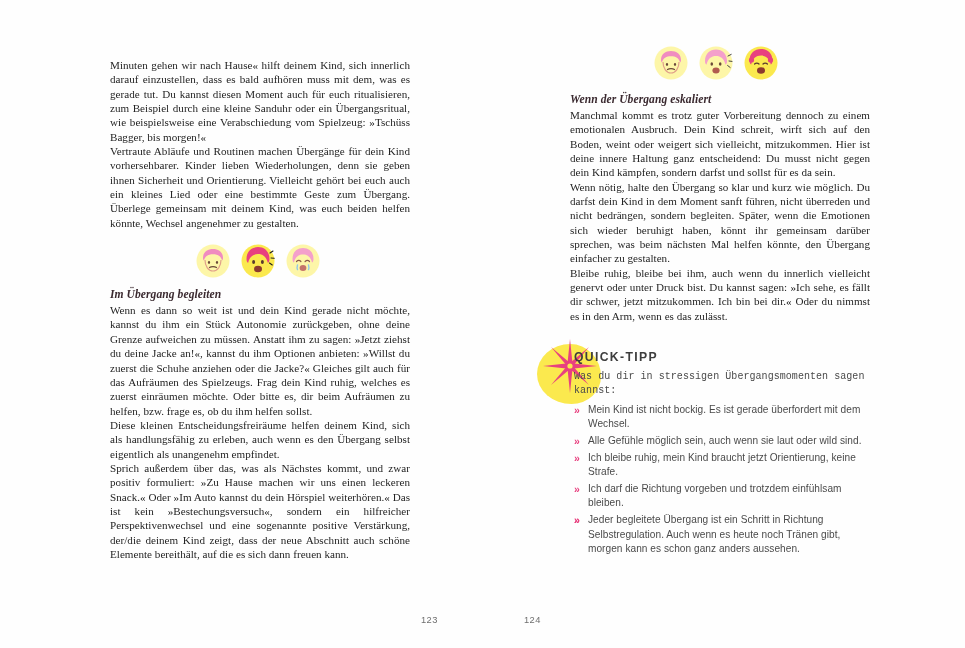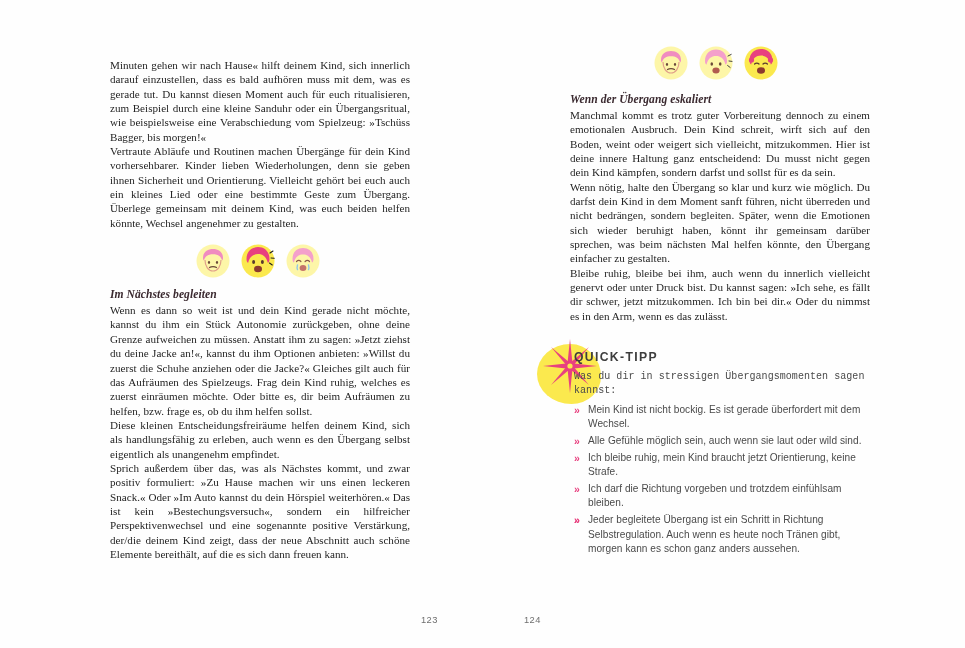--- a/index.html
+++ b/index.html
@@ -192,21 +192,21 @@
           <svg viewBox="0 0 34 34" aria-hidden="true">
             <circle cx="17" cy="17" r="16.5" fill="#fdf6a8"></circle>
             <path d="M6.5 15C6.5 8 11 4 17 4s10.5 4 10.5 11c0 2-.7 3.3-1.5 3.5C24.8 13 21.3 10.5 17 10.5S9.2 13 8 18.5c-.8-.2-1.5-1.5-1.5-3.5z" fill="#f4a0cb"></path>
             <path d="M10.5 17.5c1.3-1.2 3.2-1.2 4.4 0M19.1 17.5c1.3-1.2 3.2-1.2 4.4 0" fill="none" stroke="#8a5a4a" stroke-width="1.2" stroke-linecap="round"></path>
             <ellipse cx="17" cy="24" rx="3.4" ry="2.9" fill="#c4746a"></ellipse>
             <path d="M11.5 21c-.6 2.2-.6 3.6 0 4.6M22.5 21c.6 2.2.6 3.6 0 4.6" stroke="#8ec8e8" stroke-width="1.4" stroke-linecap="round" fill="none"></path>
           </svg>
         </span>
       </div>
 
-      <h3 class="section-head">Im Nächstes begleiten</h3>
+      <h3 class="section-head">Im Übergang begleiten</h3>
       <p class="body">Wenn es dann so weit ist und dein Kind gerade nicht möchte, kannst du ihm ein Stück Autonomie zurückgeben, ohne deine Grenze aufweichen zu müssen. Anstatt ihm zu sagen: »Jetzt ziehst du deine Jacke an!«, kannst du ihm Optionen anbieten: »Willst du zuerst die Schuhe anziehen oder die Jacke?« Gleiches gilt auch für das Aufräumen des Spielzeugs. Frag dein Kind ruhig, welches es zuerst einräumen möchte. Oder bitte es, dir beim Aufräumen zu helfen, bzw. frage es, ob du ihm helfen sollst.</p>
       <p class="body">Diese kleinen Entscheidungsfreiräume helfen deinem Kind, sich als handlungsfähig zu erleben, auch wenn es den Übergang selbst eigentlich als unangenehm empfindet.</p>
       <p class="body">Sprich außerdem über das, was als Nächstes kommt, und zwar positiv formuliert: »Zu Hause machen wir uns einen leckeren Snack.« Oder »Im Auto kannst du dein Hörspiel weiterhören.« Das ist kein »Bestechungsversuch«, sondern ein hilfreicher Perspektivenwechsel und eine sogenannte positive Verstärkung, der/die deinem Kind zeigt, dass der neue Abschnitt auch schöne Elemente bereithält, auf die es sich dann freuen kann.</p>
     </div>
     <div class="folio">123</div>
   </div>
 
   <div class="page page-right">
     <div class="col" style="top:46px;">
 

